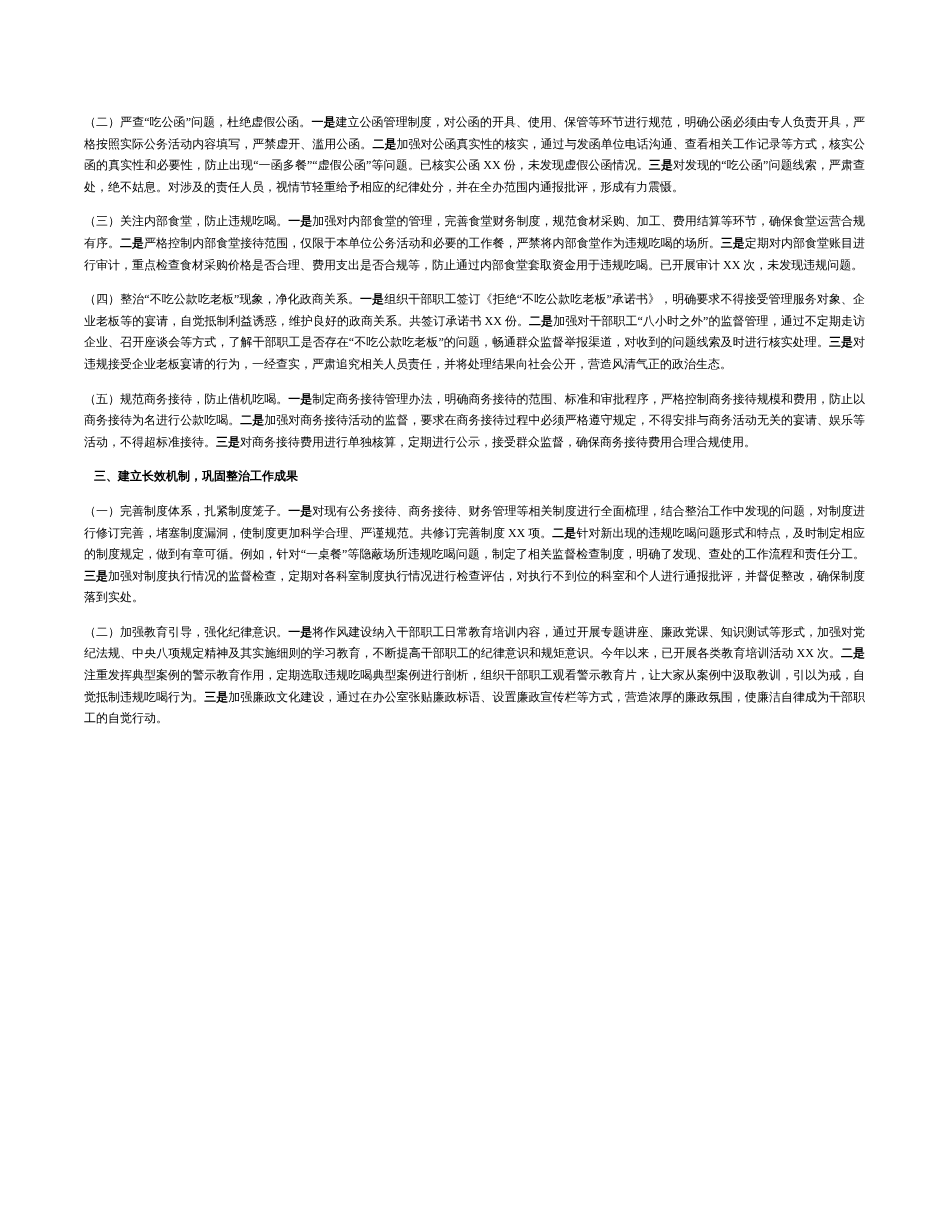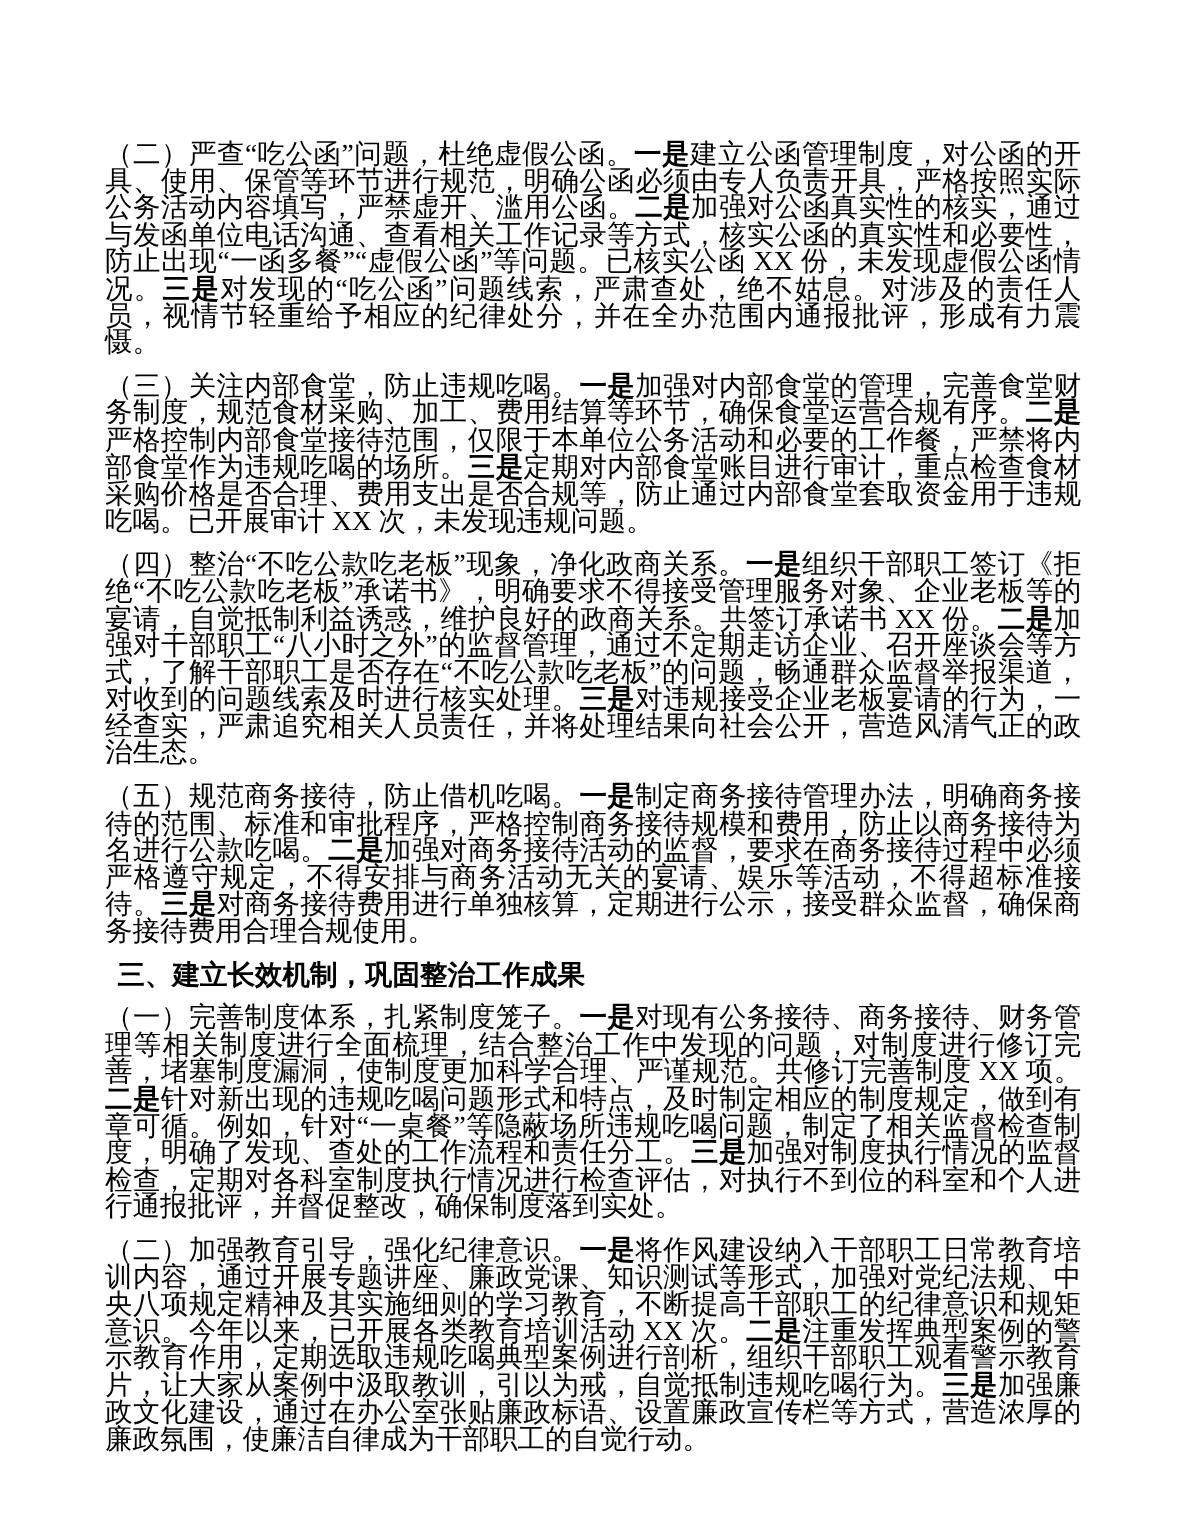--- a/index.html
+++ b/index.html
@@ -13,21 +13,21 @@
     height: 1230px;
     background: #ffffff;
     overflow: hidden;
   }
   .doc {
     position: absolute;
     left: 84px;
     top: 112px;
     width: 781px;
     font-family: "Liberation Serif", "DejaVu Serif", serif;
-    font-size: 22px;
+    font-size: 12px;
     line-height: 21.6px;
     color: #000000;
     text-align: justify;
   }
   .doc p {
     margin: 0 0 13px 0;
     padding: 0;
   }
   .doc p.heading {
     font-family: Liberation Sans, sans-serif;

